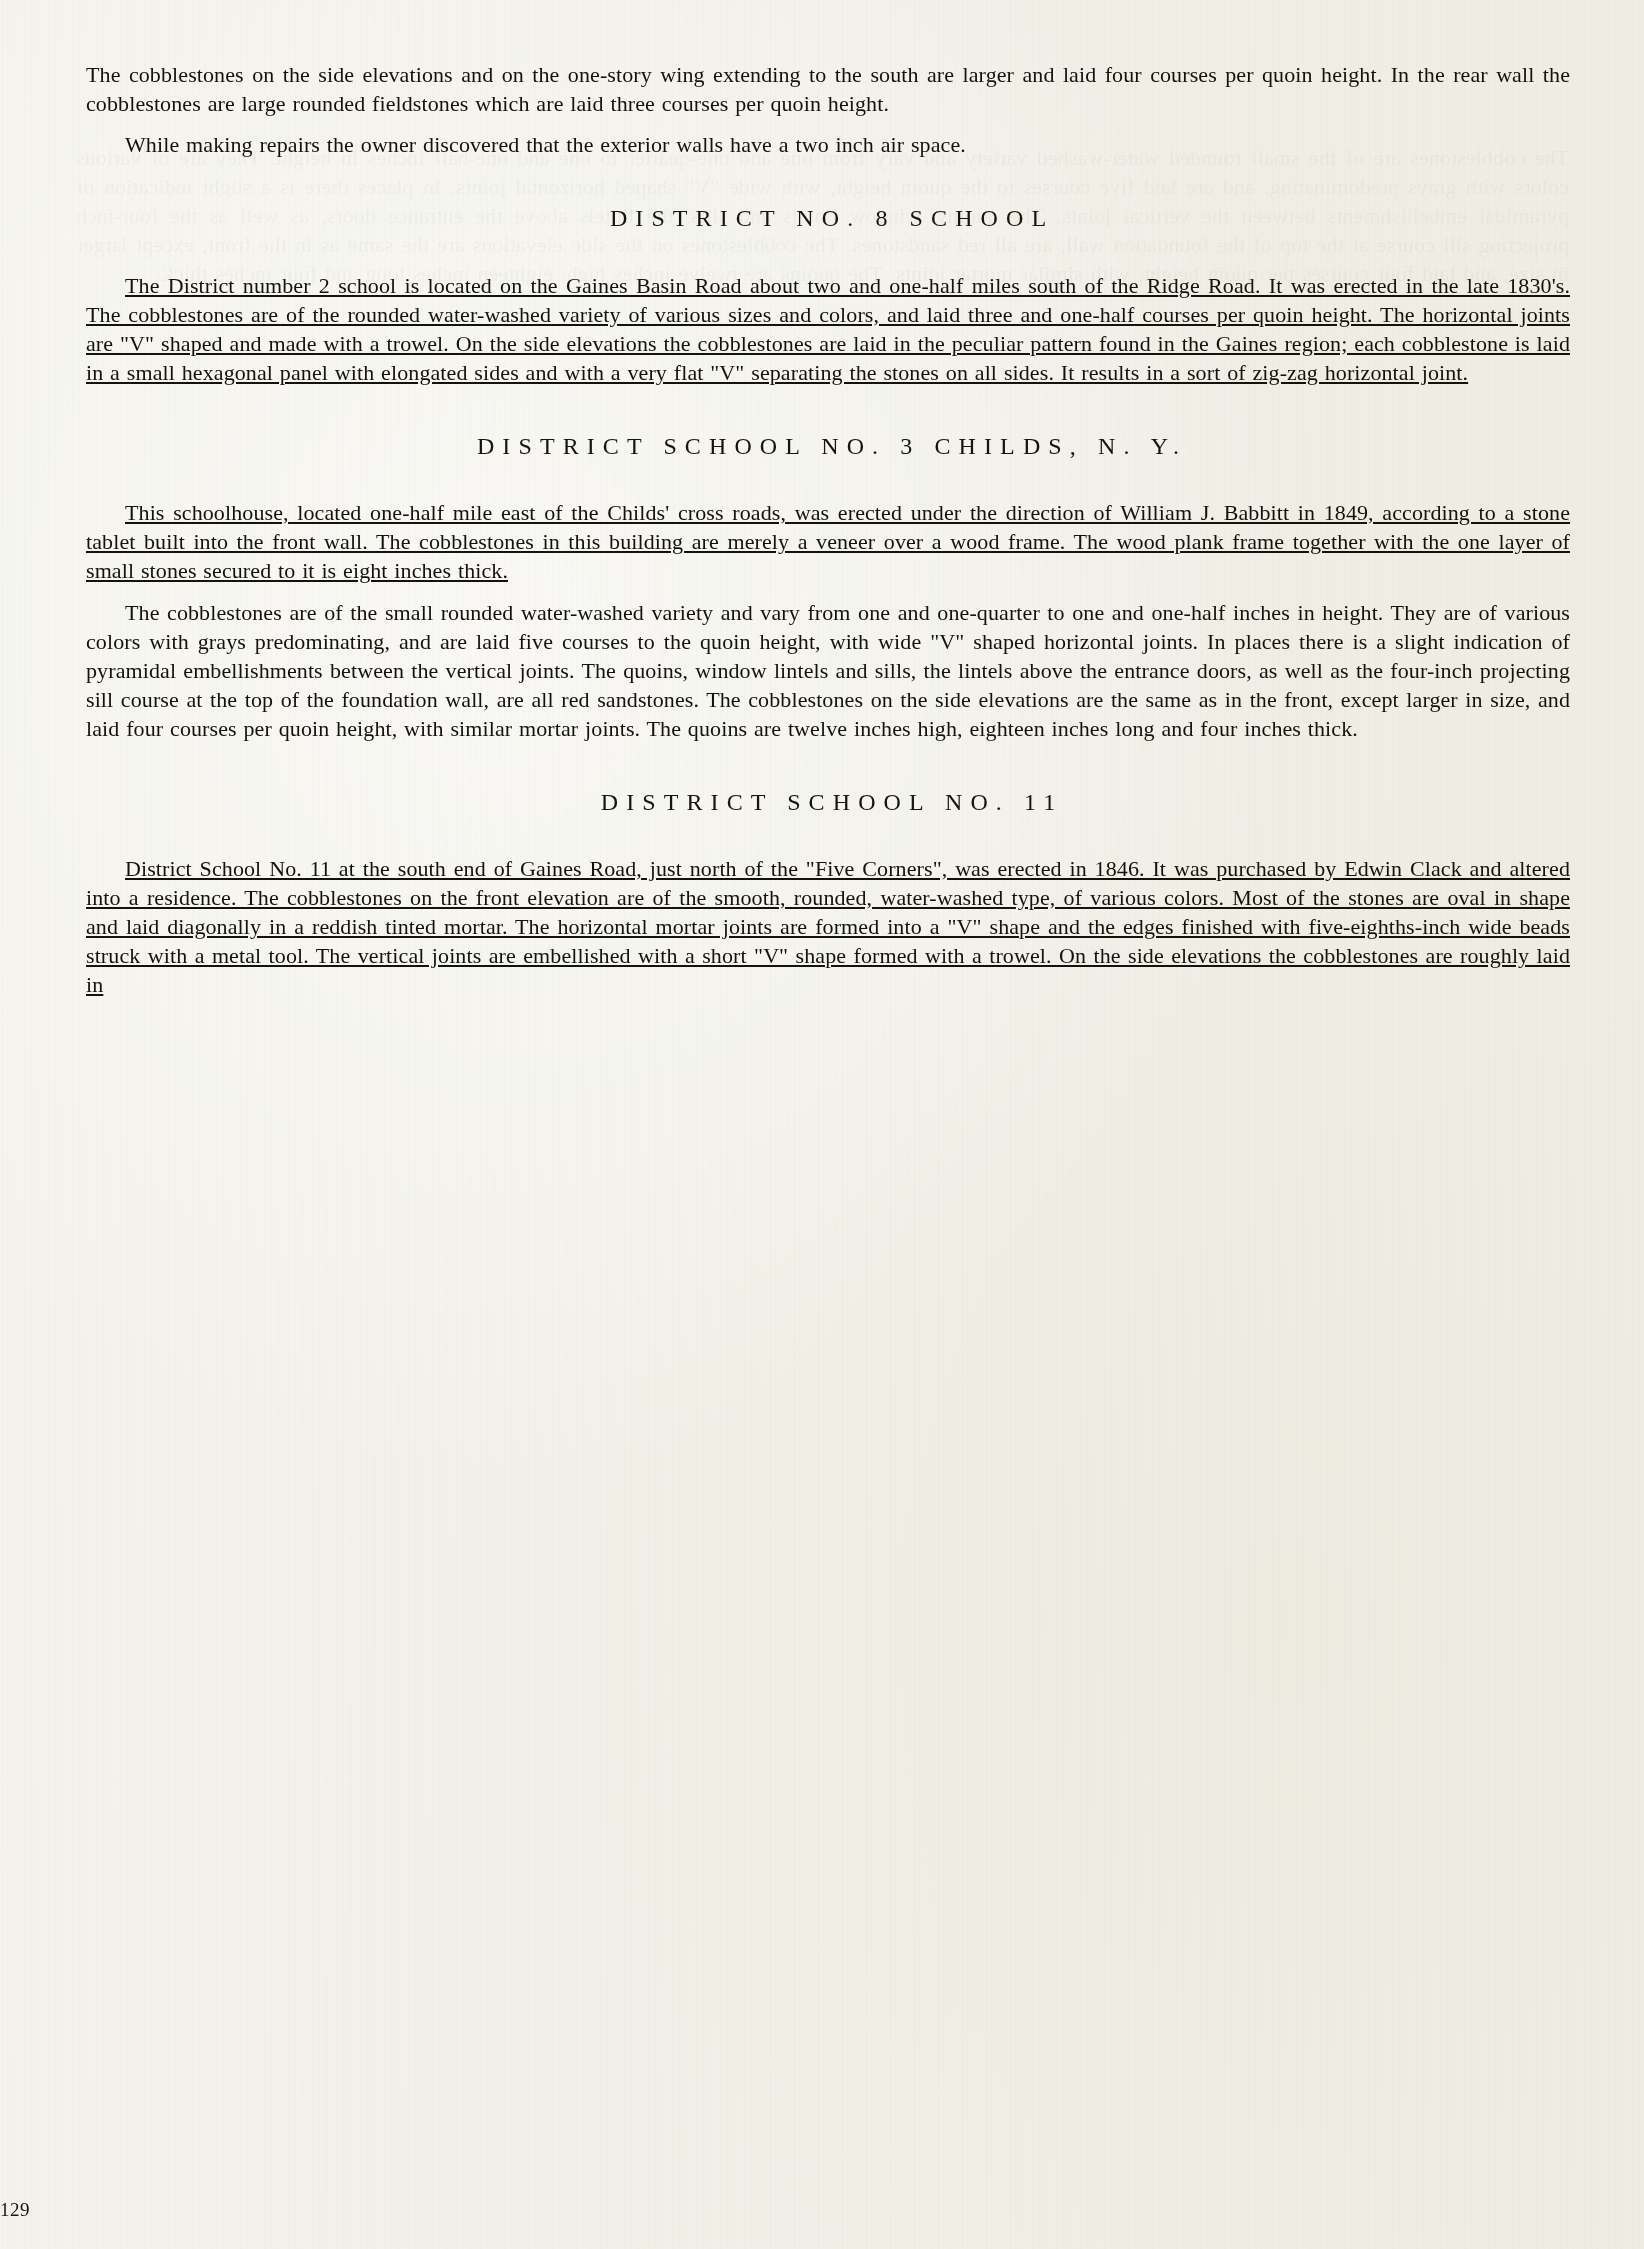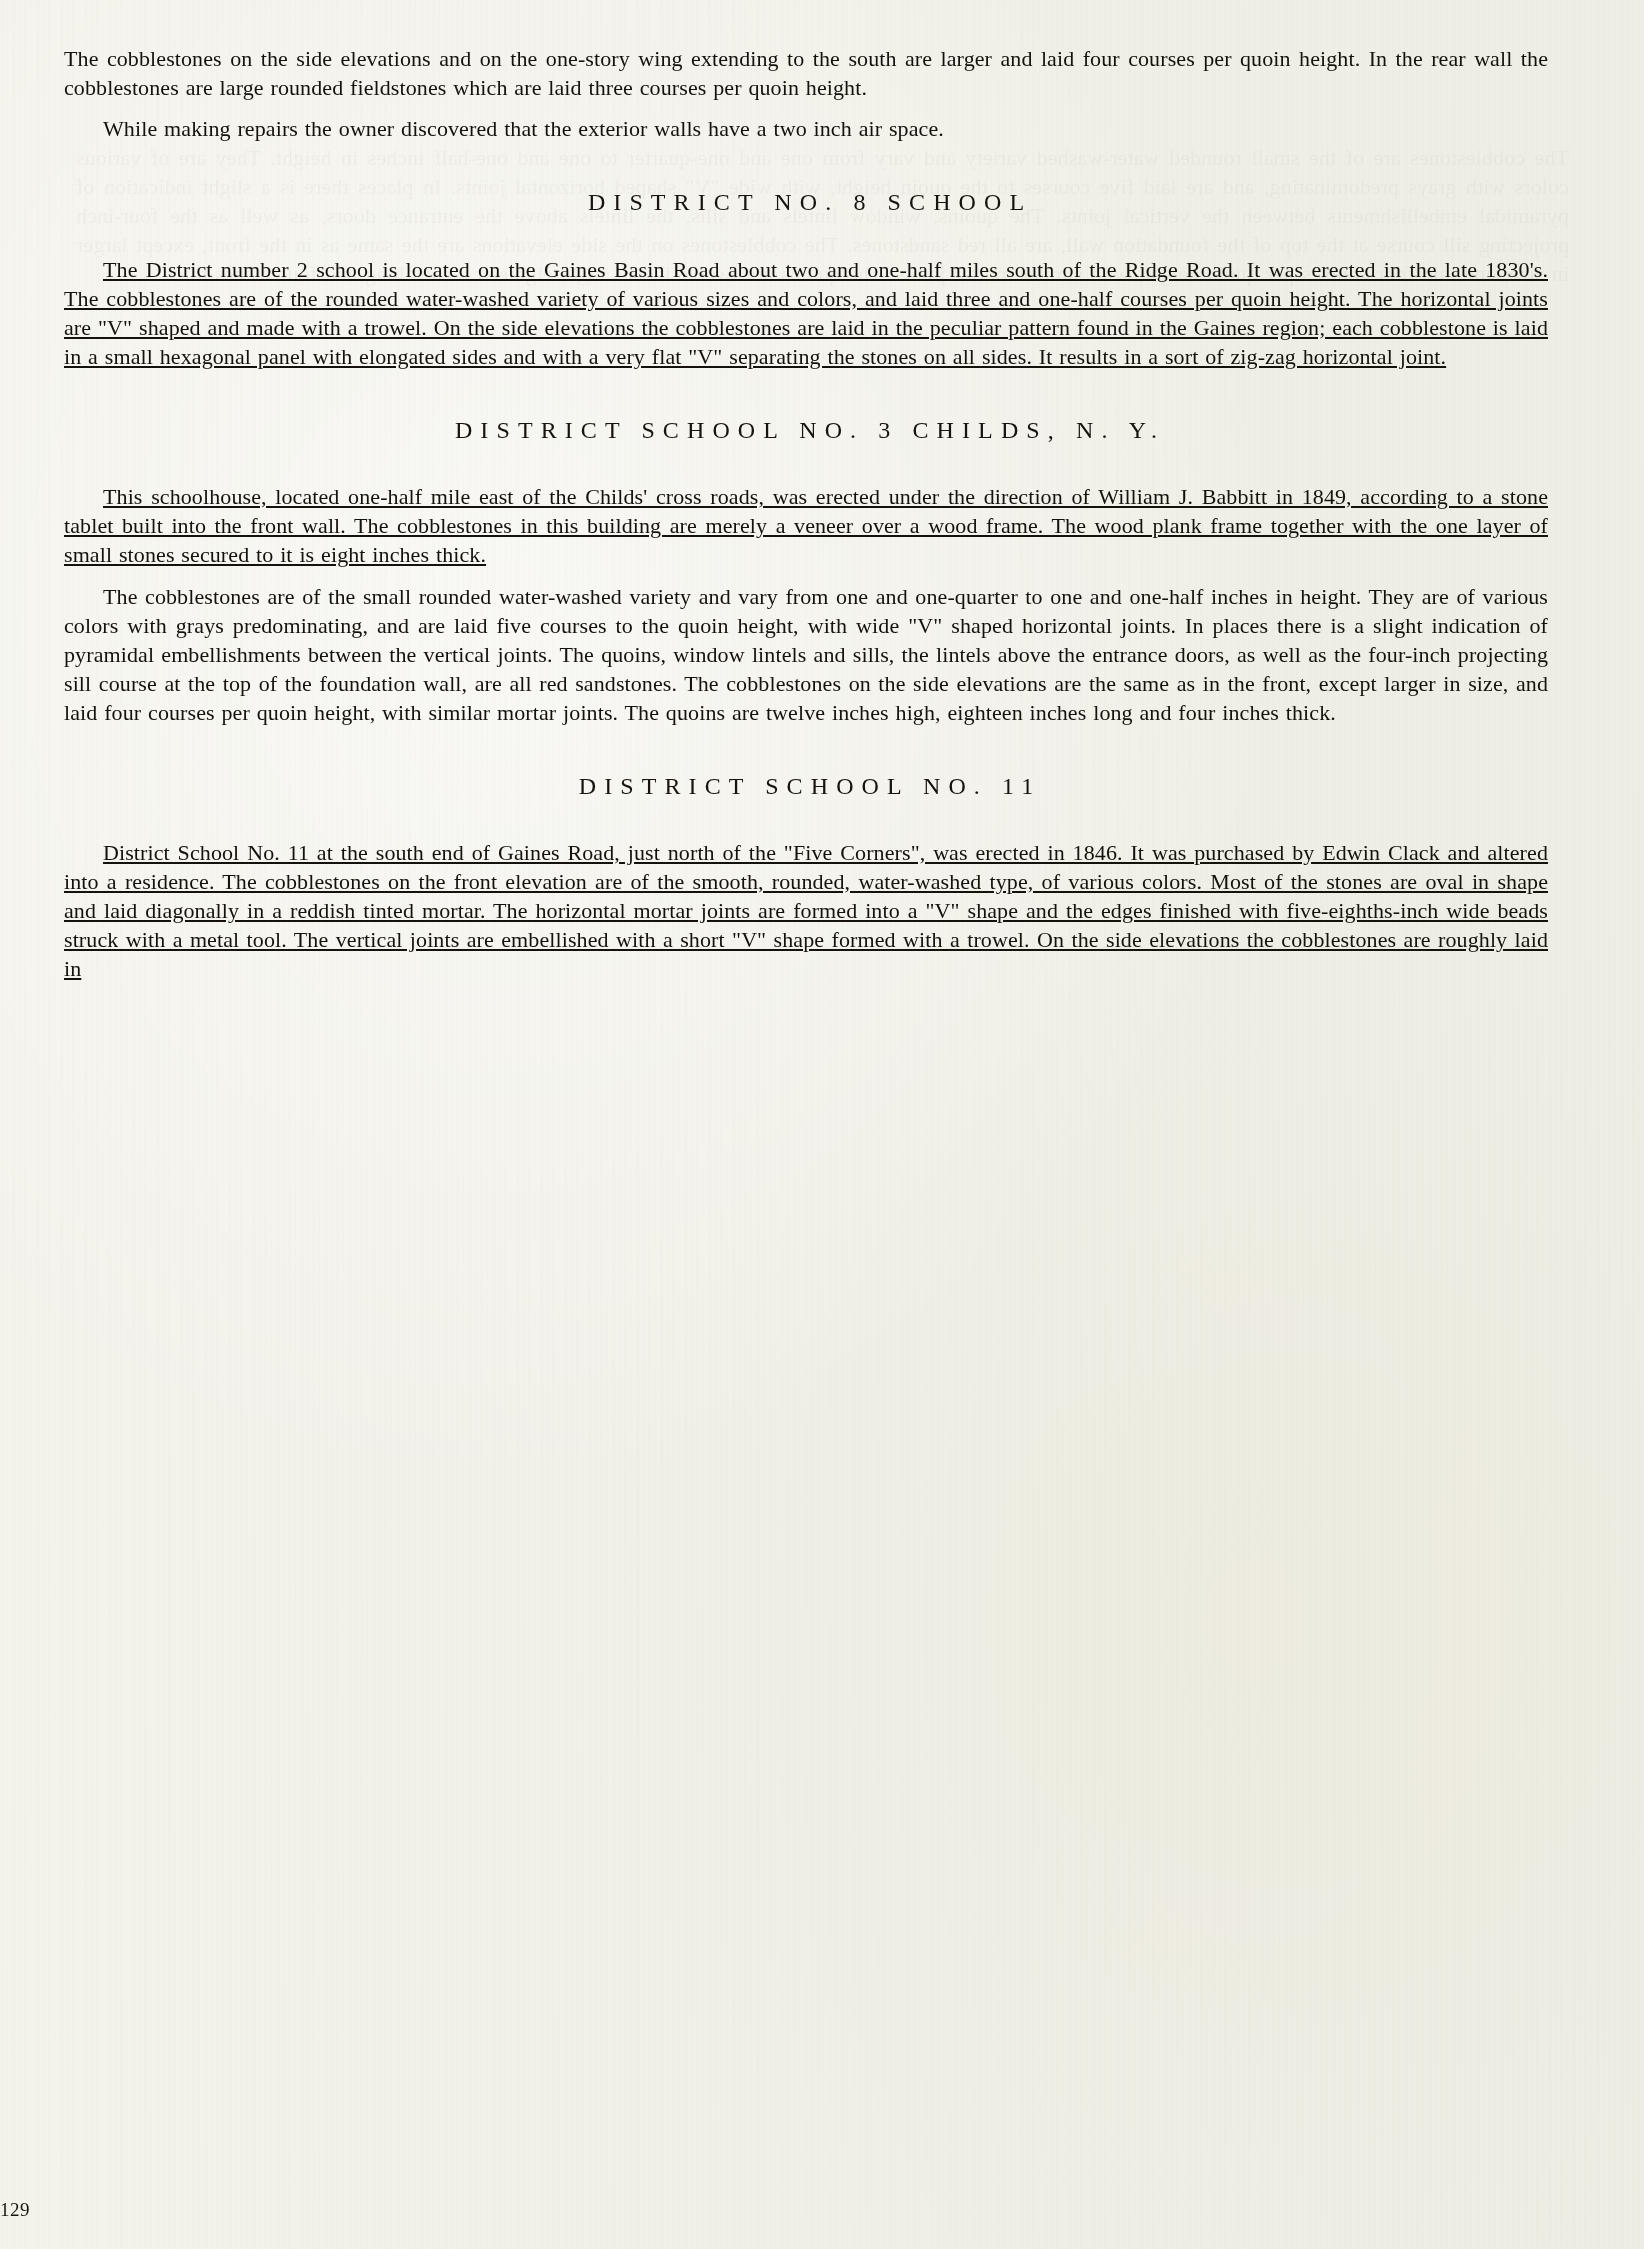--- a/index.html
+++ b/index.html
@@ -53,24 +53,24 @@
     transform: scaleX(-1);
     padding: 143px 76px;
     box-sizing: border-box;
     text-align: justify;
     word-spacing: 2.4px;
     overflow: hidden;
   }
 
   .text-col {
     position: absolute;
-    left: 64px;
+    left: 86px;
     top: 0;
     width: 1484px;
-    padding-top: 44px;
+    padding-top: 60px;
     box-sizing: border-box;
   }
 
   p.para {
     margin: 0 0 0 0;
     font-family: "Liberation Serif", "DejaVu Serif", serif;
     font-size: 22px;
     line-height: 29px;
     color: #15120c;
     text-align: justify;

